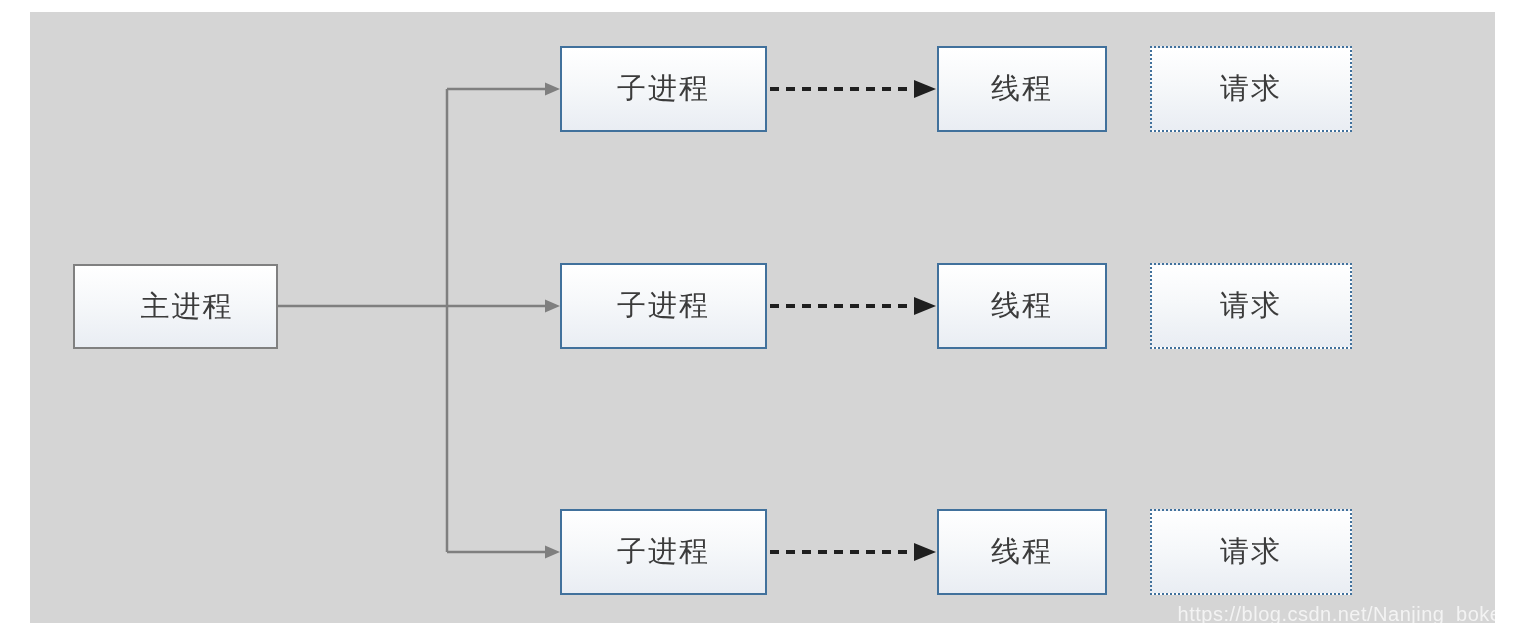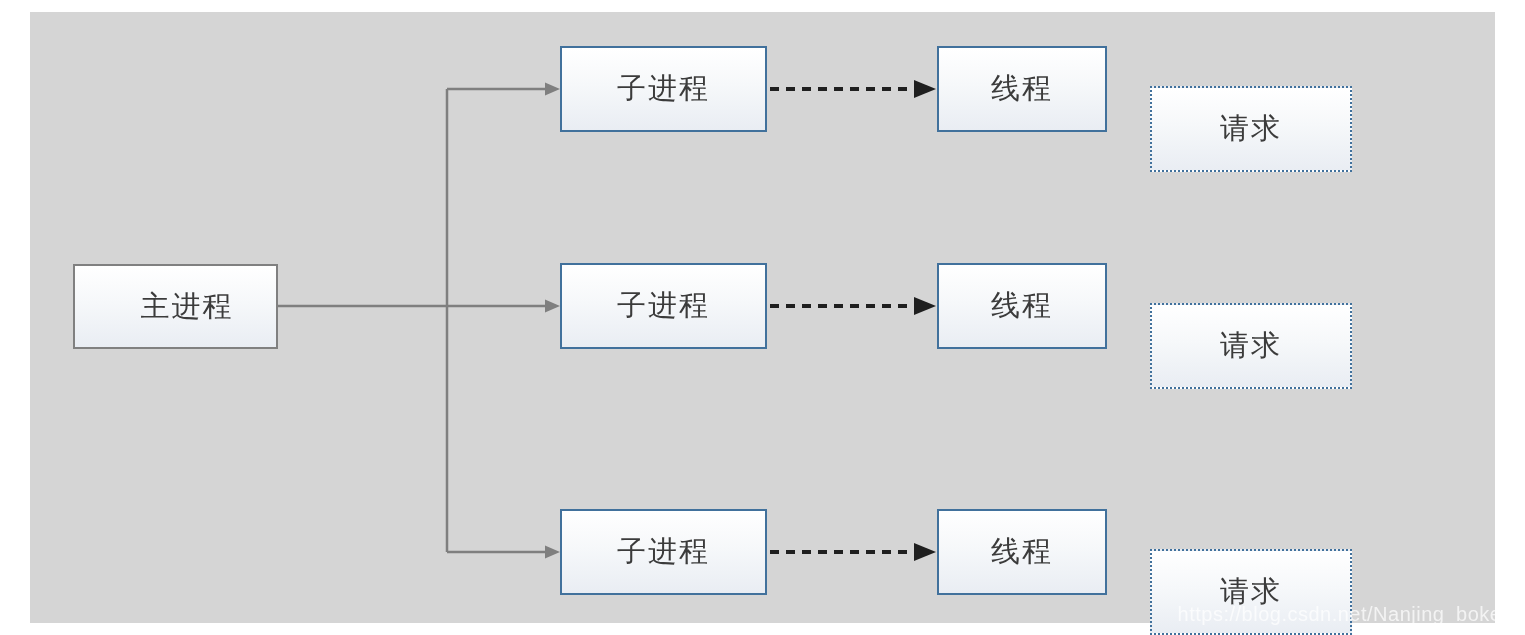--- a/index.html
+++ b/index.html
@@ -51,21 +51,21 @@
   .box.blue-border {
     border: 2px solid #41719c;
   }
   .box.dotted-border {
     border: 2px dotted #41719c;
   }
   
   .main-node     { left: 73px;   top: 264px; width: 205px; height: 85px; padding-left: 23px; }
   .col-child     { left: 560px;  width: 207px; }
   .col-thread    { left: 937px;  width: 170px; }
-  .col-request   { left: 1150px; width: 202px; margin-top: 40px; }
+  .col-request   { left: 1150px; width: 202px; }
   .row-0 { top: 46px;  }
   .row-1 { top: 263px; }
   .row-2 { top: 509px; }
   .watermark {
     position: absolute;
     right: 7px;
     bottom: 9px;
     font-size: 20px;
     color: rgba(255, 255, 255, 0.72);
     letter-spacing: 0.5px;

